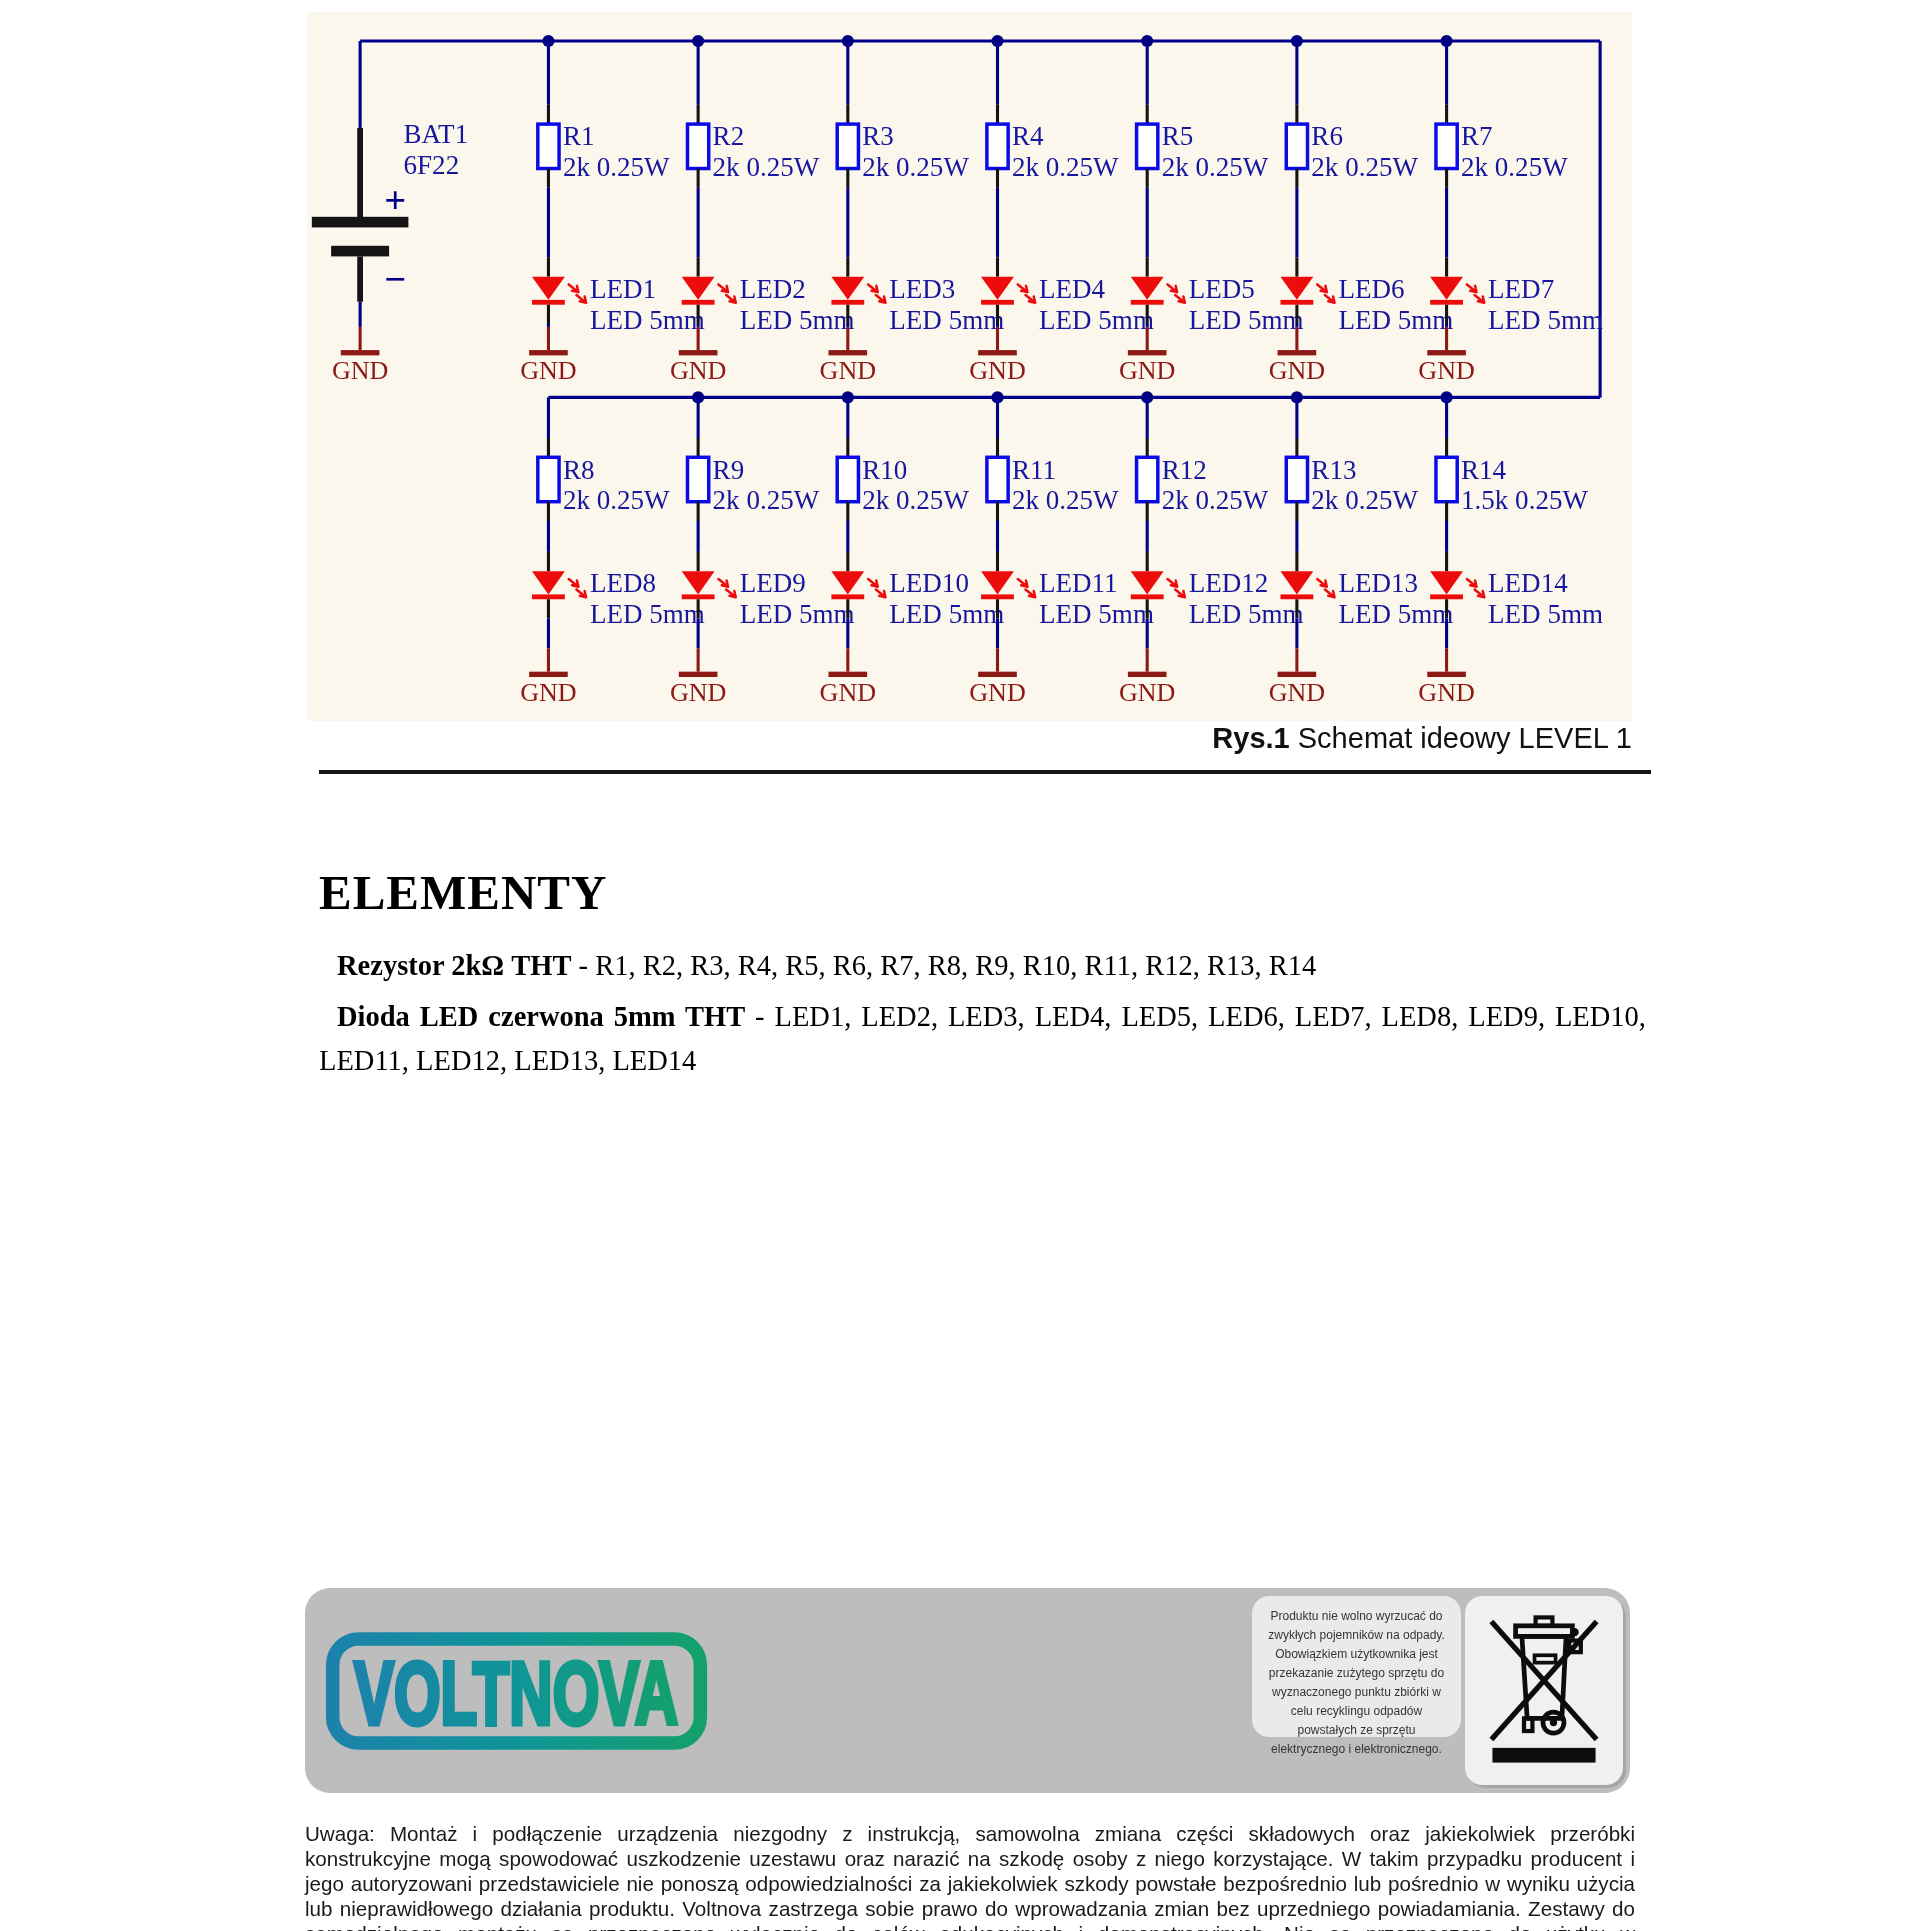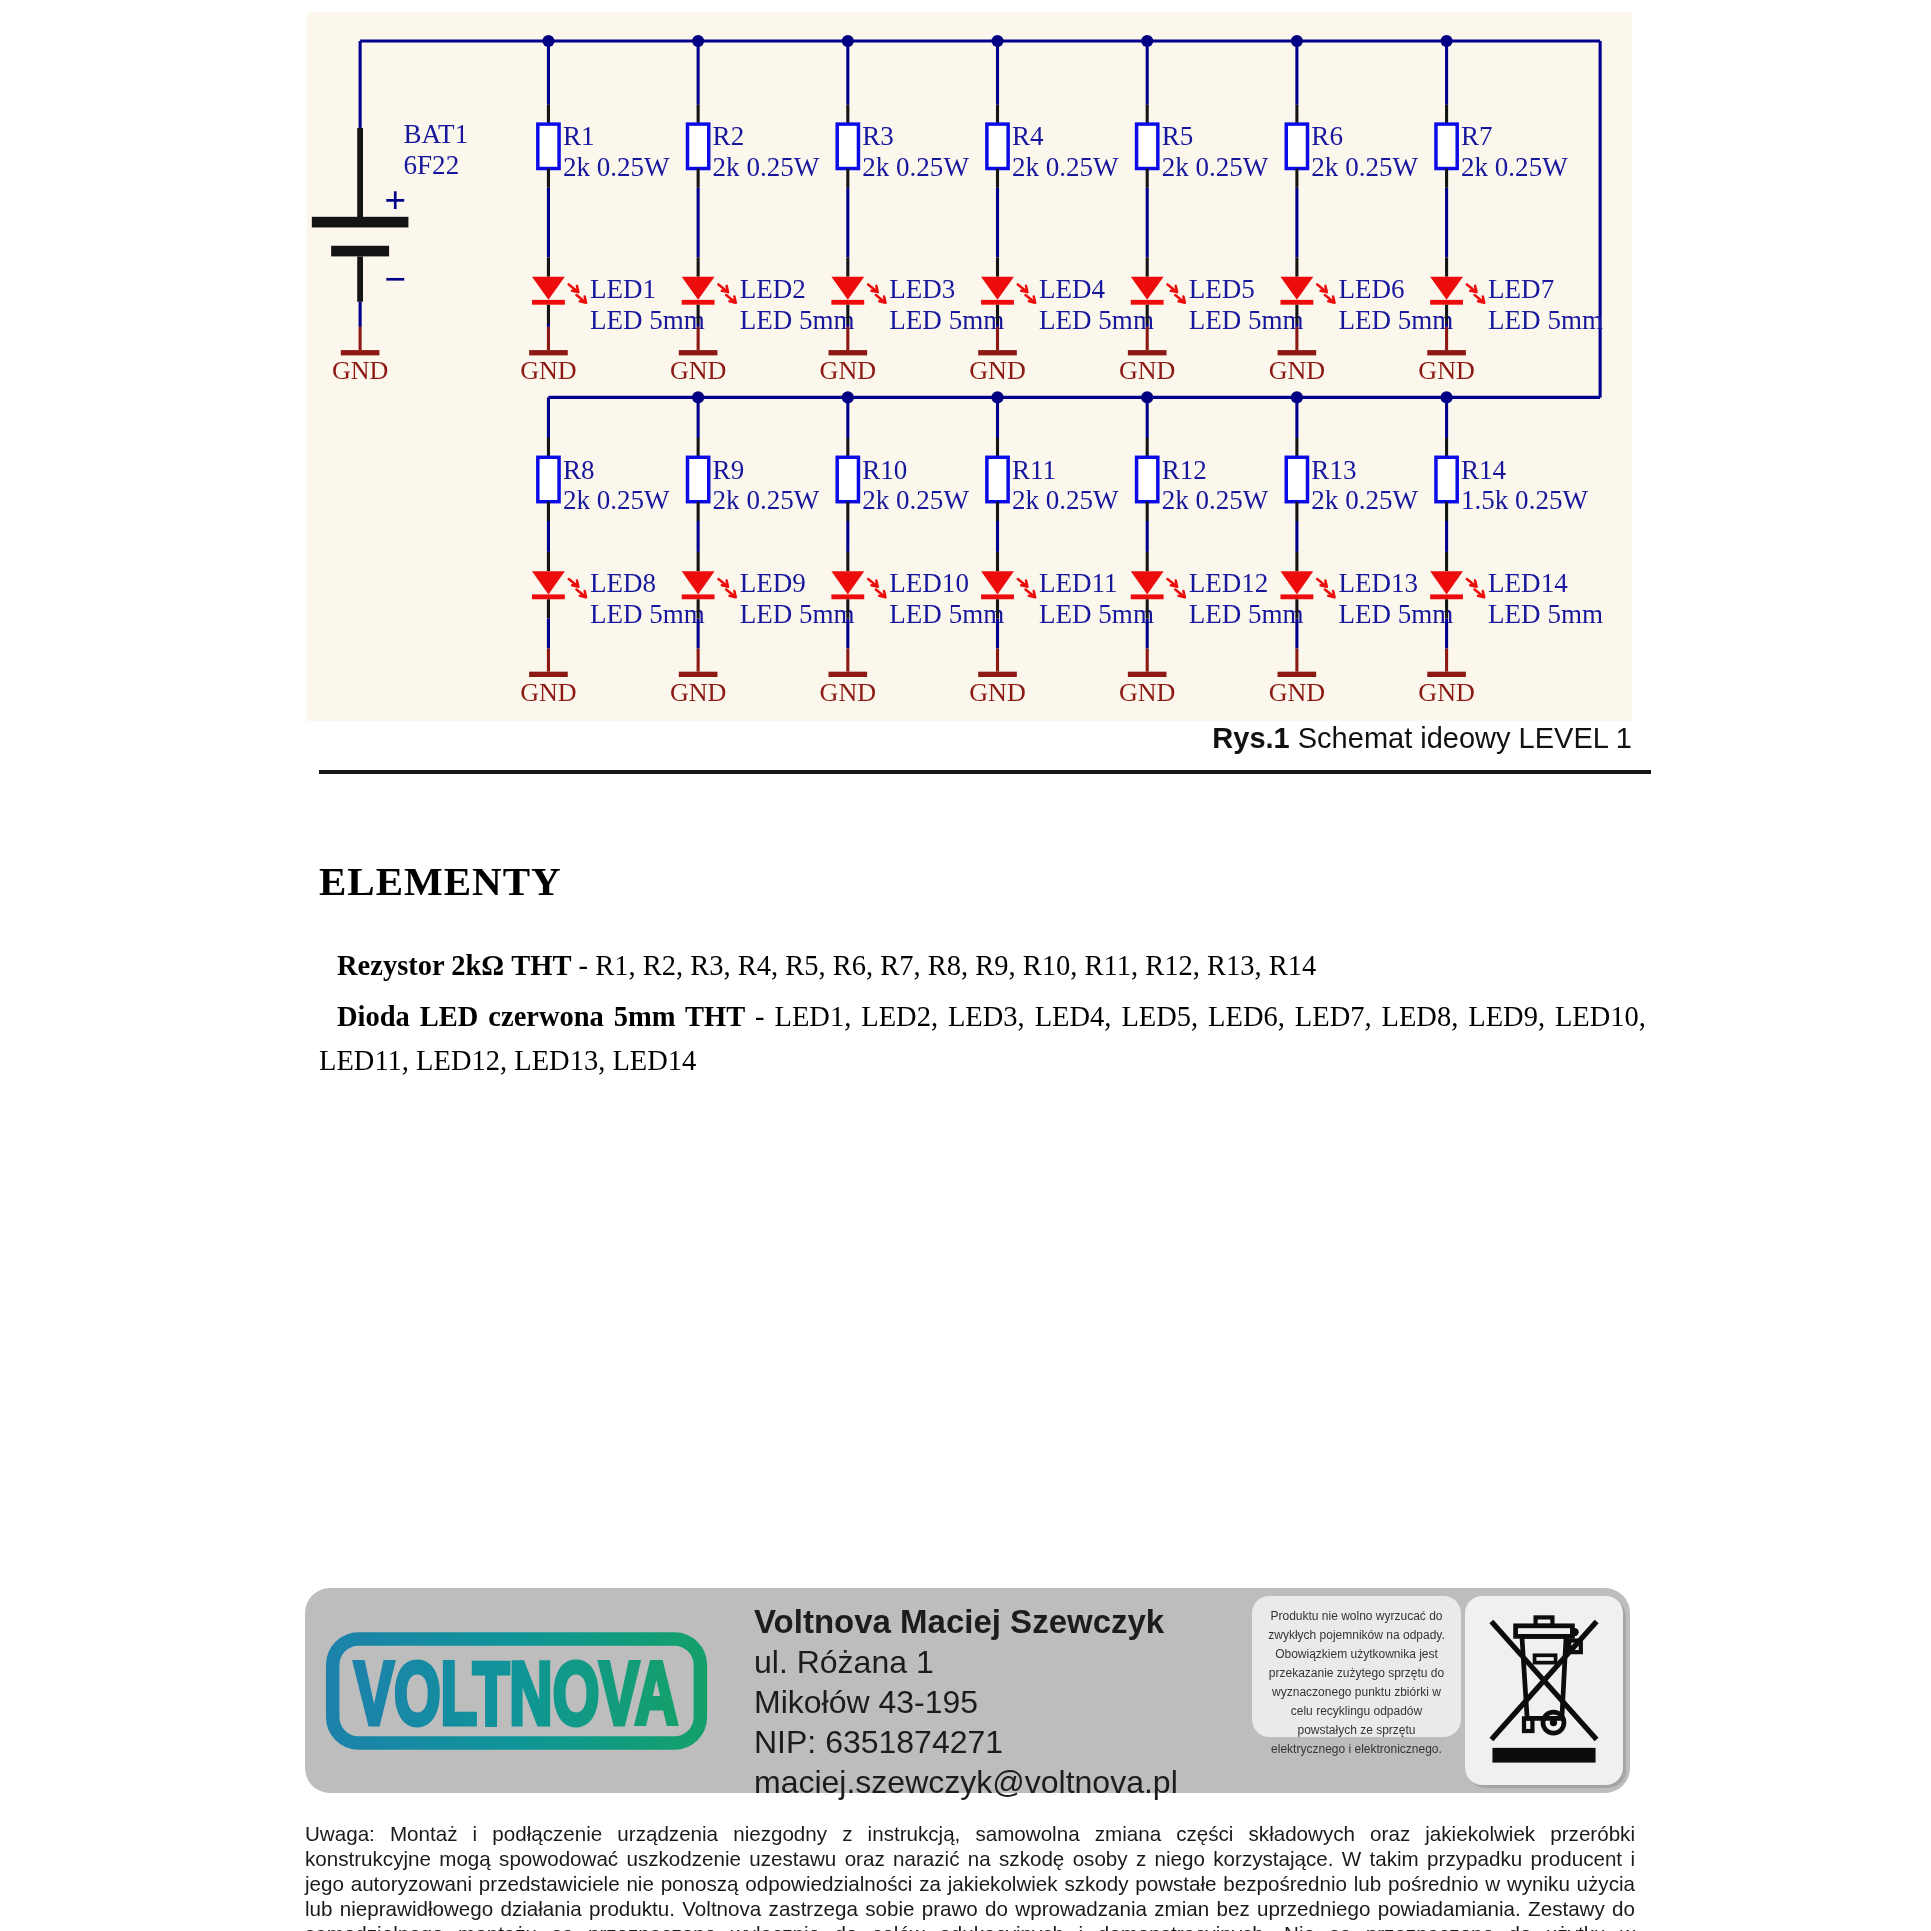--- a/index.html
+++ b/index.html
@@ -13,21 +13,21 @@
   #schematic{left:307px;top:11.6px;width:1325px;height:709px;}
 
   
   #caption{left:307px;top:722px;width:1325px;text-align:right;
     font-size:29px;color:#111;}
   #caption .cap-bold{font-weight:bold;}
   #rule{left:319px;top:770px;width:1332px;height:4.3px;background:#161616;}
 
   
   .serif{font-family:"Liberation Serif",serif;}
-  #elements-heading{left:319px;top:823px;font-size:41px;font-weight:bold;
+  #elements-heading{left:319px;top:823px;font-size:49px;font-weight:bold;
     letter-spacing:1px;color:#000;}
   .comp-line{left:319px;width:1327px;font-size:28.5px;line-height:44px;color:#000;
     text-align:justify;}
   #comp-resistors{top:915px;}
   #comp-leds{top:966px;}
   .comp-line b{font-weight:bold;margin-left:18px;}
 
   
   #footer{left:305px;top:1588px;width:1325px;height:205px;background:#BDBDBD;
     border-radius:25px;}
@@ -487,27 +487,20 @@
           <stop id="lg-stop1" offset="0" stop-color="#1C82AB"></stop>
           <stop id="lg-stop2" offset="0.5" stop-color="#0F9598"></stop>
           <stop id="lg-stop3" offset="1" stop-color="#14A06B"></stop>
         </linearGradient>
       </defs>
       <rect x="9" y="9" width="381" height="108" rx="27" fill="none" stroke="url(#lg)" stroke-width="14"></rect>
       <text x="199" y="97" text-anchor="middle" font-family="Liberation Sans, sans-serif" font-weight="bold" font-size="92" textLength="336" lengthAdjust="spacingAndGlyphs" fill="url(#lg)" stroke="url(#lg)" stroke-width="5" paint-order="stroke">VOLTNOVA</text>
     </svg>
   </div>
 
-  <div id="company" class="abs">
-    <div class="company-name">Voltnova Maciej Szewczyk</div>
-    <div>ul. Różana 1</div>
-    <div>Mikołów 43-195</div>
-    <div>NIP: 6351874271</div>
-    <div>maciej.szewczyk@voltnova.pl</div>
-  </div>
 
   <div id="weee-box" class="abs" style="background: rgb(234, 234, 234);">Produktu nie wolno wyrzucać do zwykłych pojemników na odpady. Obowiązkiem użytkownika jest przekazanie zużytego sprzętu do wyznaczonego punktu zbiórki w celu recyklingu odpadów powstałych ze sprzętu elektrycznego i elektronicznego.</div>
 
   <div id="weee-icon-box" class="abs">
     <svg width="116" height="162" viewBox="0 0 110 154">
       <g stroke="#0c0c0c" fill="none">
         <rect x="47" y="8" width="16" height="8" stroke-width="4"></rect>
         <rect x="28" y="16" width="54" height="10" stroke-width="4.5"></rect>
         <circle cx="84" cy="22" r="4" fill="#0c0c0c" stroke="none"></circle>
         <rect x="79" y="30" width="11" height="11" stroke-width="4"></rect>

